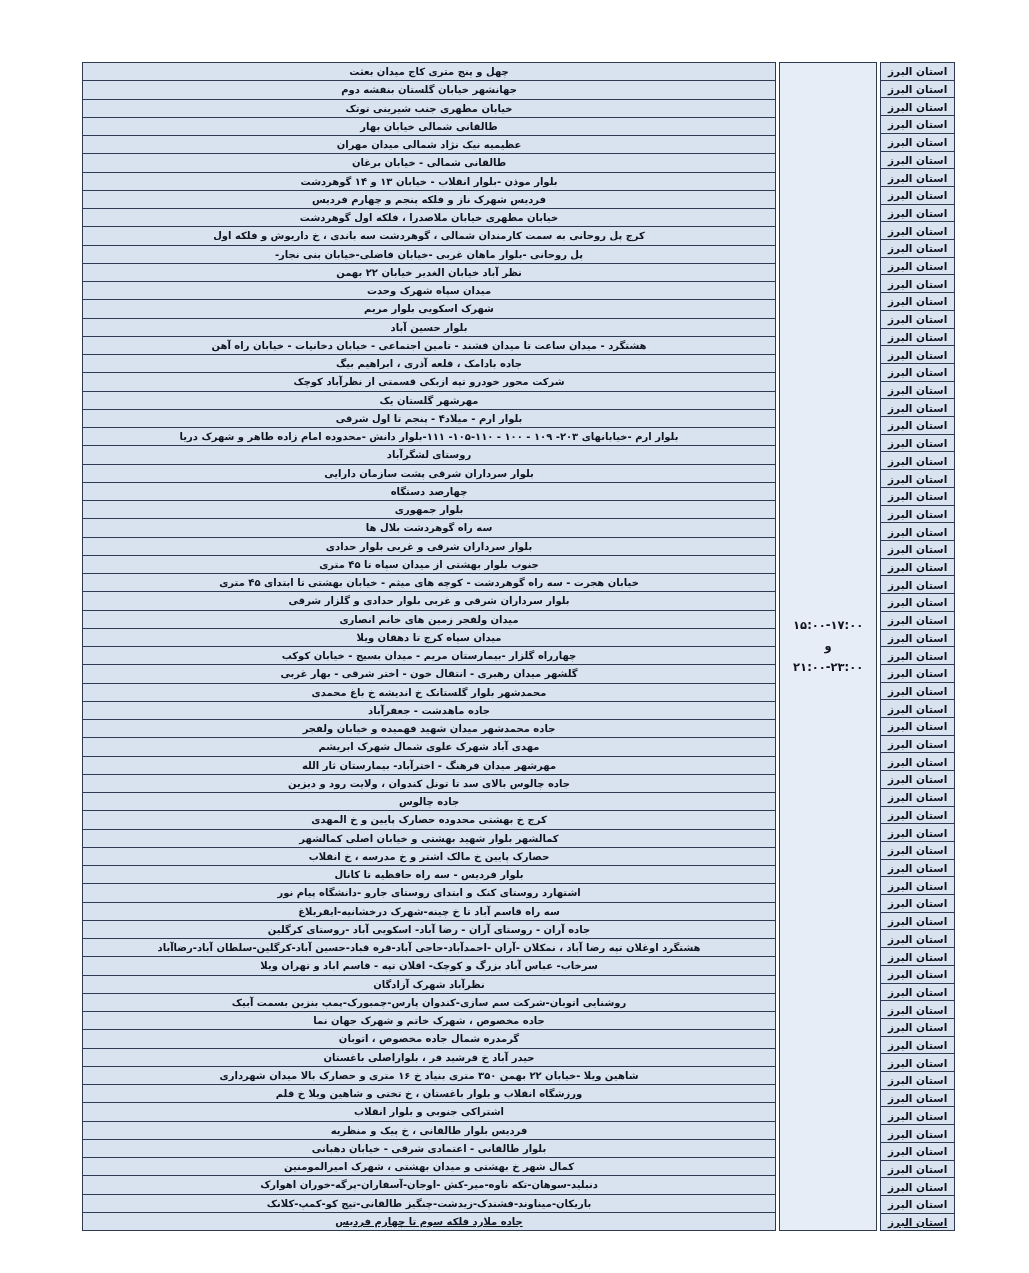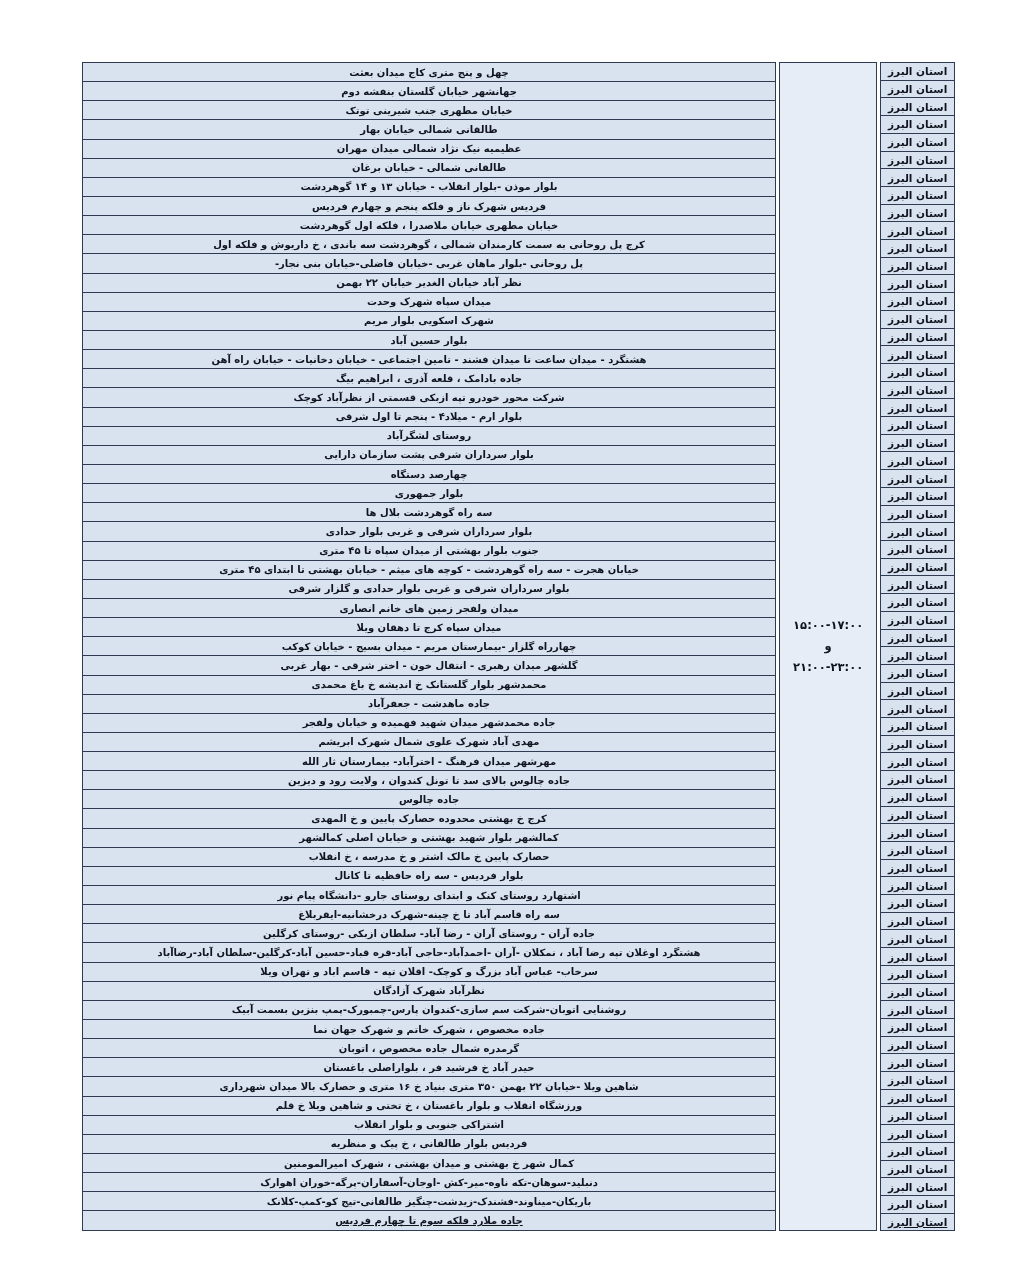--- a/index.html
+++ b/index.html
@@ -97,21 +97,23 @@
         <div class="cell loc-cell">خیابان مطهری خیابان ملاصدرا ، فلکه اول گوهردشت</div>
         <div class="cell loc-cell">کرج پل روحانی به سمت  کارمندان شمالی ، گوهردشت سه باندی ، خ داریوش و فلکه اول</div>
         <div class="cell loc-cell">پل روحانی -بلوار ماهان غربی -خیابان فاضلی-خیابان بنی نجار-</div>
         <div class="cell loc-cell">نظر آباد  خیابان الغدیر خیابان ۲۲ بهمن</div>
         <div class="cell loc-cell">میدان سپاه شهرک وحدت</div>
         <div class="cell loc-cell">شهرک اسکویی بلوار مریم</div>
         <div class="cell loc-cell">بلوار حسین آباد</div>
         <div class="cell loc-cell">هشتگرد - میدان ساعت تا میدان فشند - تامین اجتماعی - خیابان دخانیات - خیابان راه آهن</div>
         <div class="cell loc-cell">جاده بادامک  ، قلعه آذری ، ابراهیم بیگ</div>
         <div class="cell loc-cell">شرکت محور خودرو تپه ازبکی قسمتی از نظرآباد کوچک</div>
+        <div class="cell loc-cell">مهرشهر گلستان یک</div>
         <div class="cell loc-cell">بلوار ارم - میلاد۴  - پنجم تا اول شرقی</div>
+        <div class="cell loc-cell">بلوار ارم -خیابانهای ۲۰۳- ۱۰۹ - ۱۰۰ - ۱۱۰-۱۰۵- ۱۱۱-بلوار دانش -محدوده امام زاده طاهر و شهرک دریا</div>
         <div class="cell loc-cell">روستای لشگرآباد</div>
         <div class="cell loc-cell">بلوار سرداران شرقی پشت سازمان دارایی</div>
         <div class="cell loc-cell">چهارصد دستگاه</div>
         <div class="cell loc-cell">بلوار جمهوری</div>
         <div class="cell loc-cell">سه راه گوهردشت بلال ها</div>
         <div class="cell loc-cell">بلوار سرداران شرقی و غربی بلوار حدادی</div>
         <div class="cell loc-cell">جنوب بلوار بهشتی از میدان سپاه تا ۴۵ متری</div>
         <div class="cell loc-cell">خیابان هجرت - سه راه گوهردشت - کوچه های میثم - خیابان بهشتی تا ابتدای ۴۵ متری</div>
         <div class="cell loc-cell">بلوار سرداران شرقی و غربی بلوار حدادی و گلزار شرقی</div>
         <div class="cell loc-cell">میدان ولفجر زمین های خانم انصاری</div>
@@ -124,32 +126,33 @@
         <div class="cell loc-cell">مهدی آباد شهرک علوی شمال شهرک ابریشم</div>
         <div class="cell loc-cell">مهرشهر میدان فرهنگ - اخترآباد- بیمارستان ثار الله</div>
         <div class="cell loc-cell">جاده چالوس بالای سد تا  تونل کندوان ، ولایت رود و دیزین</div>
         <div class="cell loc-cell">جاده چالوس</div>
         <div class="cell loc-cell">کرج خ بهشتی  محدوده حصارک پایین و خ المهدی</div>
         <div class="cell loc-cell">کمالشهر بلوار شهید بهشتی و خیابان اصلی کمالشهر</div>
         <div class="cell loc-cell">حصارک پایین خ مالک اشتر و خ مدرسه ، خ انقلاب</div>
         <div class="cell loc-cell">بلوار فردیس  - سه راه حافظیه تا کانال</div>
         <div class="cell loc-cell">اشتهارد روستای کنک و ابتدای روستای جارو -دانشگاه پیام نور</div>
         <div class="cell loc-cell">سه راه قاسم آباد تا خ چینه-شهرک درخشانیه-ایقربلاغ</div>
-        <div class="cell loc-cell">جاده آران - روستای آران - رضا آباد- سلطان ازبکی -روستای کرگلین</div>
+        <div class="cell loc-cell">جاده آران - روستای آران - رضا آباد- اسکویی آباد -روستای کرگلین</div>
         <div class="cell loc-cell">هشتگرد اوغلان تپه رضا آباد ، نمکلان -آران -احمدآباد-حاجی آباد-قره قباد-حسین آباد-کرگلین-سلطان آباد-رضاآباد</div>
         <div class="cell loc-cell">سرخاب- عباس آباد بزرگ و کوچک- اقلان تپه - قاسم اباد و تهران ویلا</div>
         <div class="cell loc-cell">نظرآباد شهرک آزادگان</div>
         <div class="cell loc-cell">روشنایی اتوبان-شرکت سم سازی-کندوان پارس-چمبورک-پمپ بنزین بسمت آبیک</div>
         <div class="cell loc-cell">جاده مخصوص ، شهرک خاتم و شهرک جهان نما</div>
         <div class="cell loc-cell">گرمدره شمال جاده مخصوص ، اتوبان</div>
         <div class="cell loc-cell">حیدر آباد خ فرشید فر ، بلواراصلی باغستان</div>
         <div class="cell loc-cell">شاهین ویلا -خیابان ۲۲ بهمن ۳۵۰ متری بنیاد خ ۱۶ متری و حصارک بالا میدان شهرداری</div>
         <div class="cell loc-cell">ورزشگاه انقلاب و بلوار باغستان ، خ تختی و شاهین ویلا خ قلم</div>
         <div class="cell loc-cell">اشتراکی جنوبی  و بلوار انقلاب</div>
         <div class="cell loc-cell">فردیس بلوار طالقانی ، خ پیک و منظریه</div>
+        <div class="cell loc-cell">بلوار طالقانی - اعتمادی شرقی - خیابان دهبانی</div>
         <div class="cell loc-cell">کمال شهر خ بهشتی و میدان بهشتی ، شهرک امیرالمومنین</div>
         <div class="cell loc-cell">دنبلید-سوهان-تکه ناوه-میر-کش -اوجان-آسفاران-پرگه-خوران اهوارک</div>
         <div class="cell loc-cell">باریکان-میناوند-فشندک-زیدشت-چنگیز طالقانی-تیج کو-کمپ-کلانک</div>
         <div class="cell loc-cell">جاده ملارد فلکه سوم تا چهارم فردیس</div>
       </div>
 
     <div class="col col-time">
       <div class="time-text">
         <div>۱۵:۰۰-۱۷:۰۰</div>
         <div>و</div>

